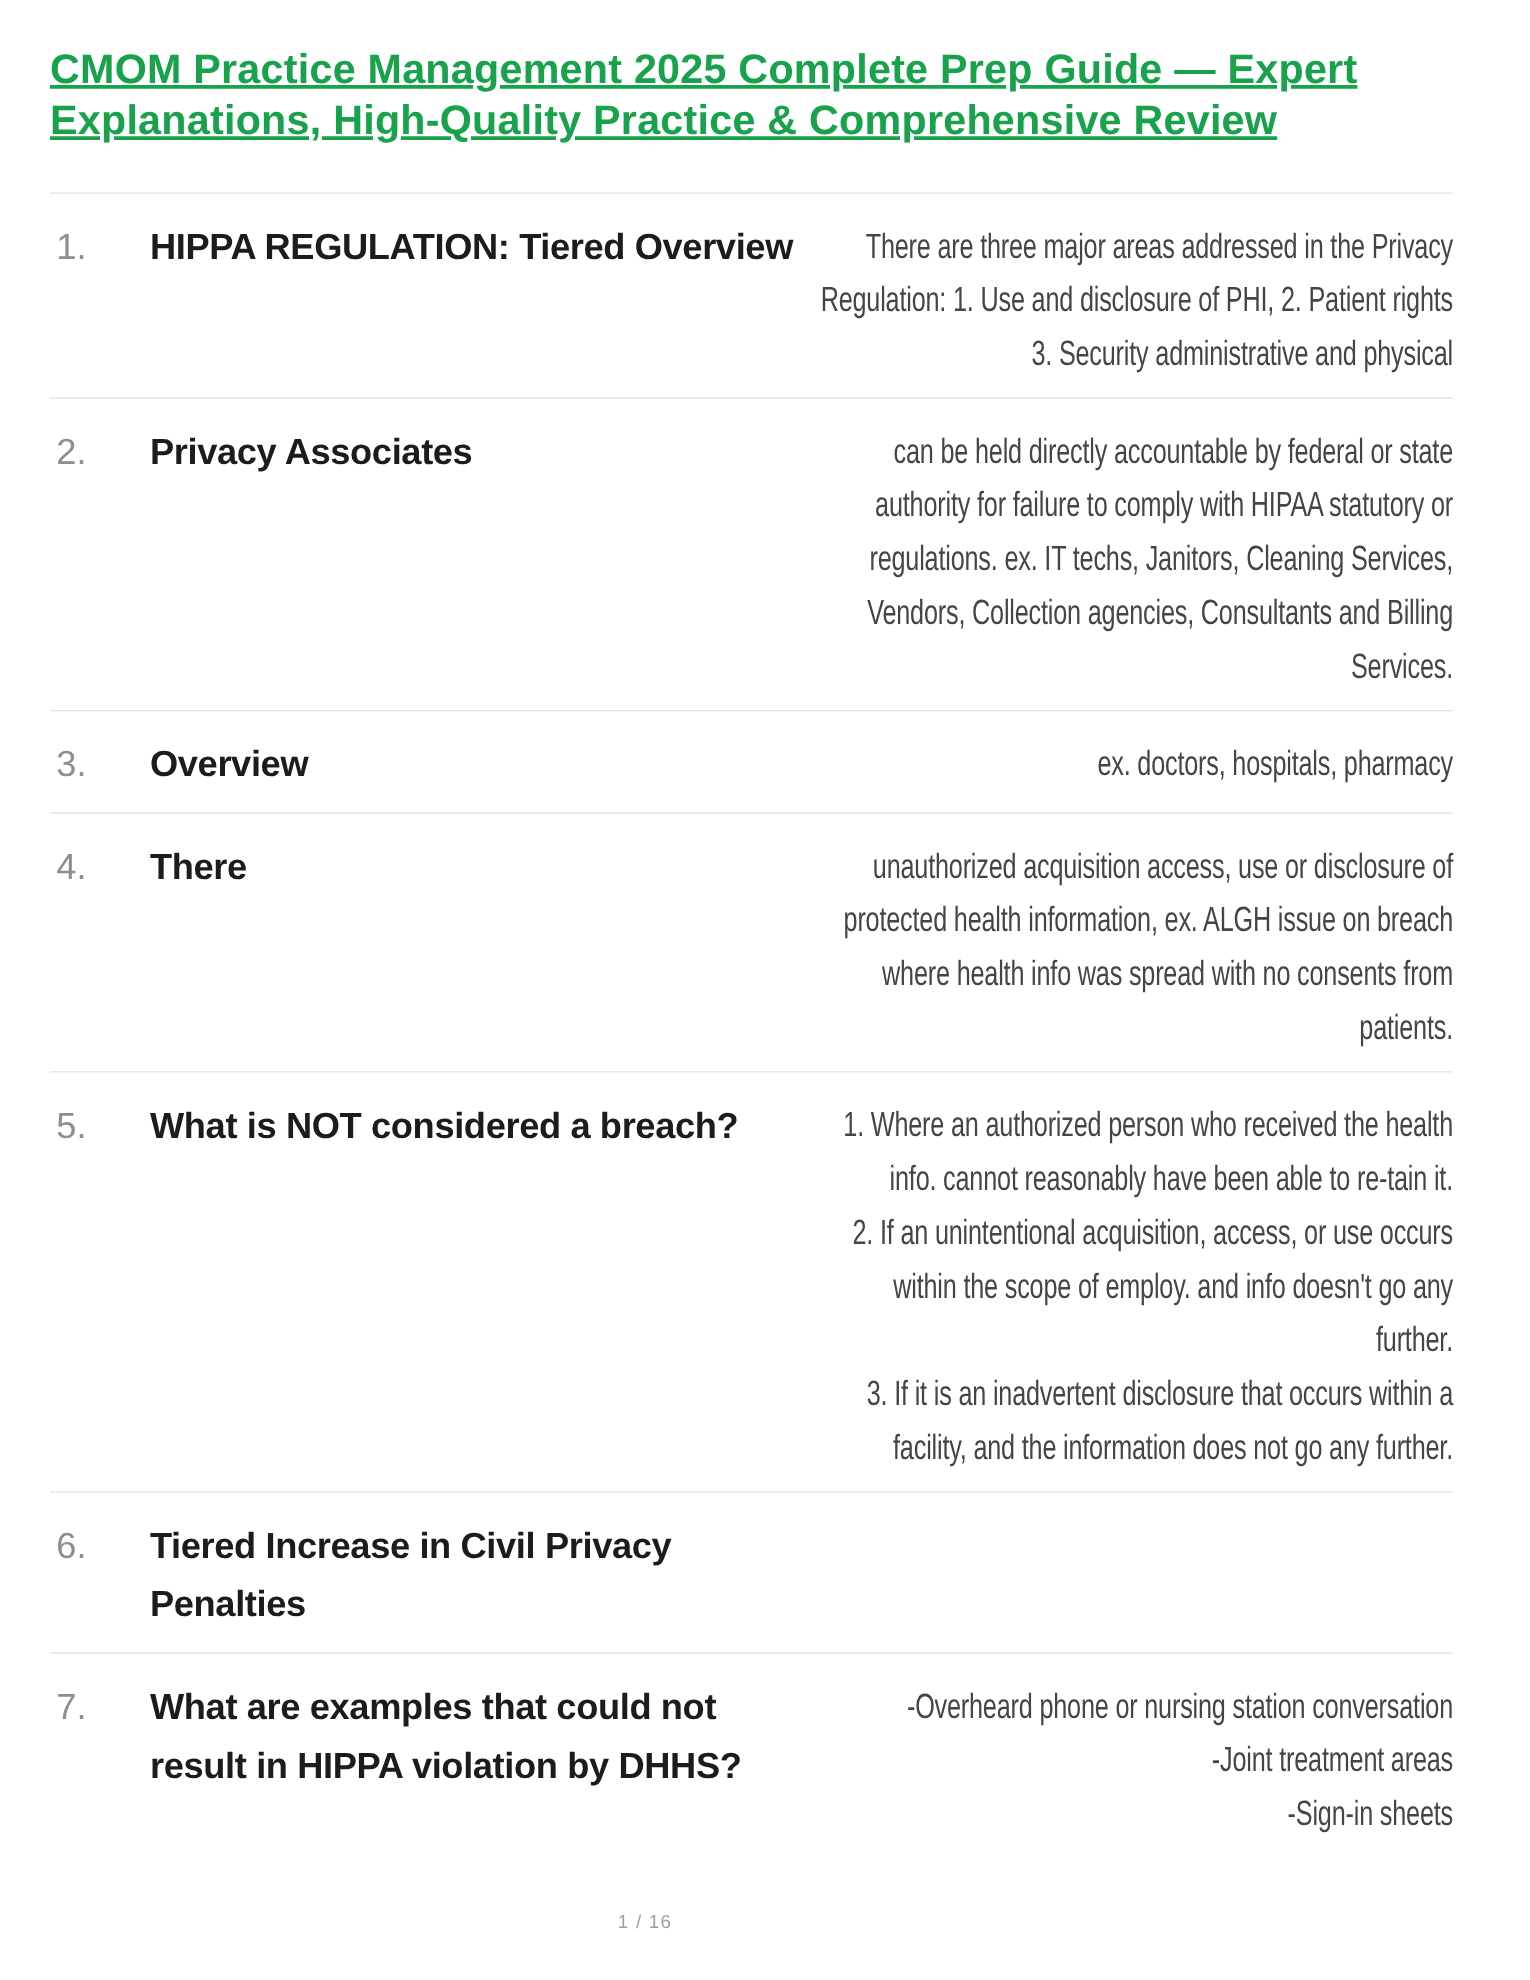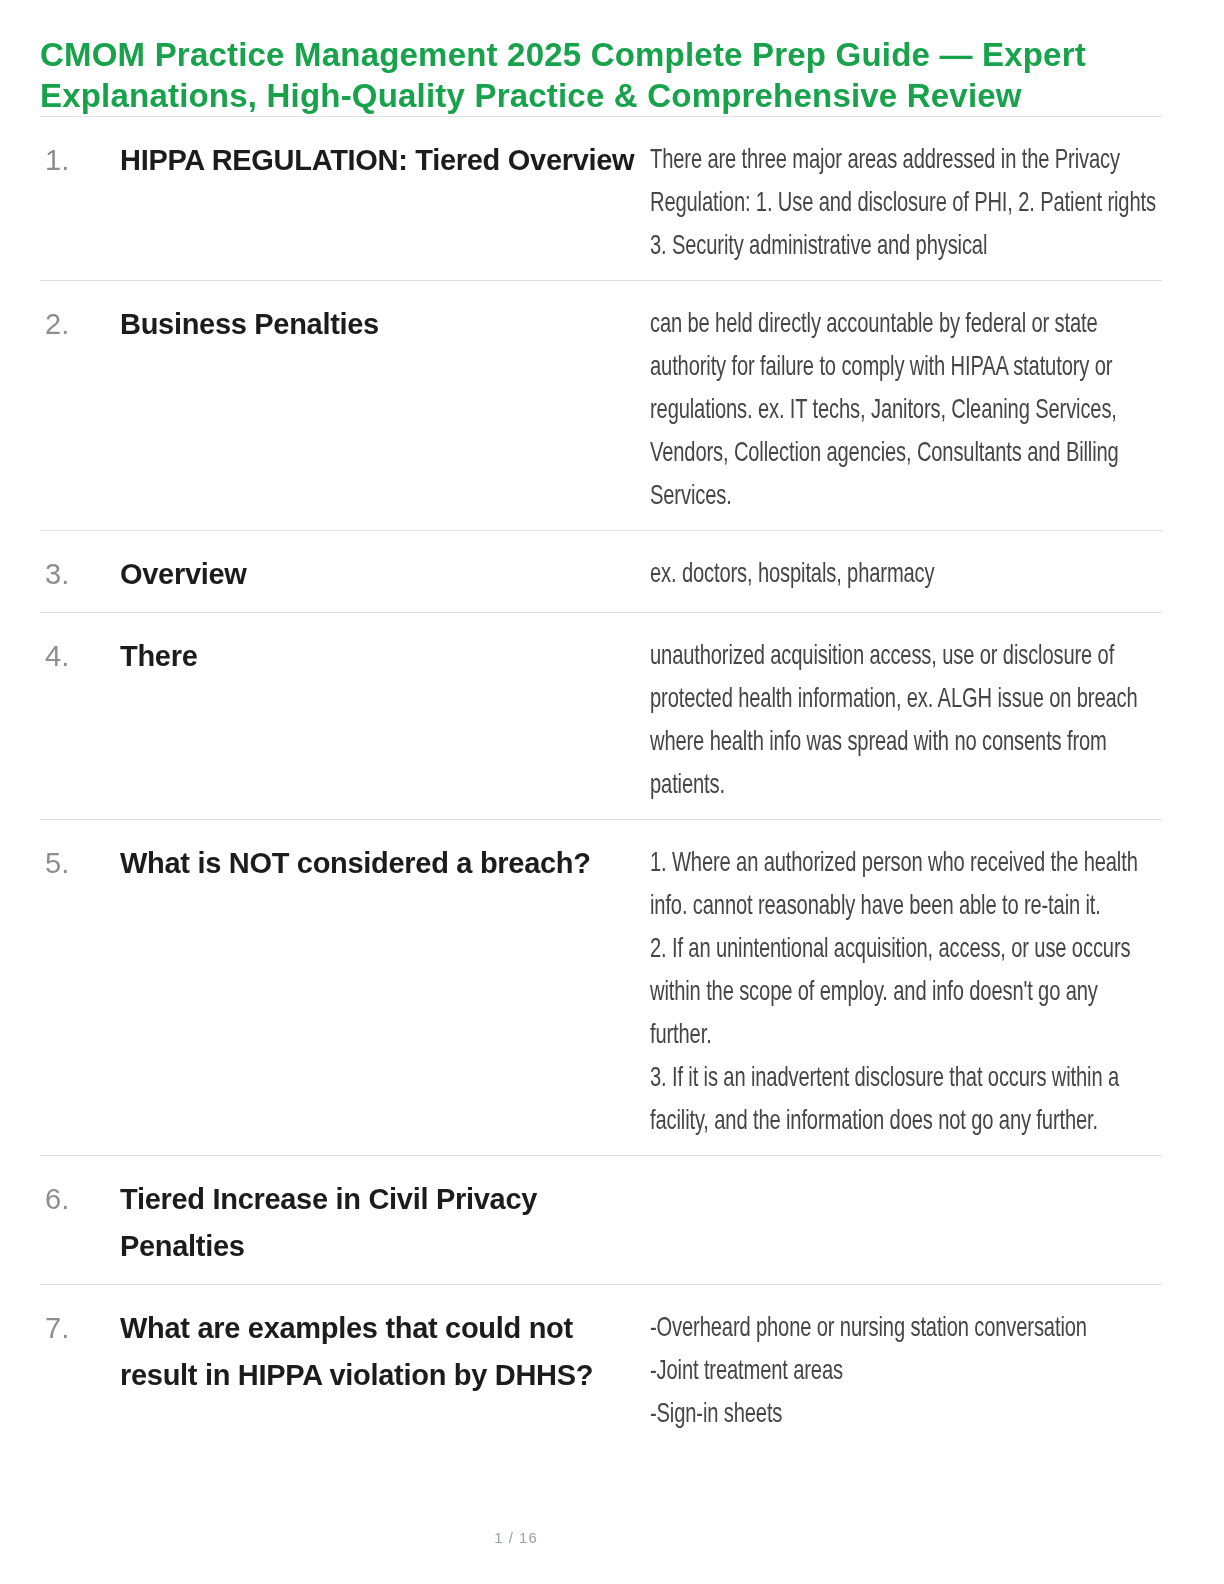--- a/index.html
+++ b/index.html
@@ -16,21 +16,23 @@
     position:relative;
     font-family:"Liberation Sans","DejaVu Sans",sans-serif;
     padding:34px 62px 0 40px;
   }
   .doc-title{
     color:var(--title-color);
     font-size:33px;
     font-weight:bold;
     line-height:41px;
     letter-spacing:0.2px;
+    margin-bottom:38px;
     max-width:1122px;
+    text-decoration:underline;
   }
   .card-list{width:100%;}
   .card-row{
     display:grid;
     grid-template-columns:70px 520px 1fr;
     column-gap:10px;
     border-top:1px solid var(--divider-color);
     padding:20px 0 14px 0;
     align-items:start;
   }
@@ -41,21 +43,21 @@
     line-height:47px;
     padding-left:5px;
   }
   .card-term{
     color:var(--term-color);
     font-size:29px;
     font-weight:700;
     line-height:47px;
     letter-spacing:-0.3px;
   }
-  .card-definition-wrap{overflow:visible;}
+  .card-definition-wrap{overflow:visible;text-align:right;}
   .card-definition{
     color:var(--definition-color);
     font-size:28px;
     font-weight:300;
     line-height:43px;
     white-space:pre-line;
     width:139%;
     transform:scaleX(0.72);
     transform-origin:0 0;
     letter-spacing:-0.2px;
@@ -80,21 +82,21 @@
   <div class="card-row">
     <div class="card-number">1.</div>
     <div class="card-term">HIPPA REGULATION: Tiered Overview</div>
     <div class="card-definition-wrap">
       <div class="card-definition">There are three major areas addressed in the Privacy Regulation: 1. Use and disclosure of PHI, 2. Patient rights 3. Security administrative and physical</div>
     </div>
   </div>
 
   <div class="card-row">
     <div class="card-number">2.</div>
-    <div class="card-term">Business Penalties</div>
+    <div class="card-term">Privacy Associates</div>
     <div class="card-definition-wrap">
       <div class="card-definition">can be held directly accountable by federal or state authority for failure to comply with HIPAA statutory or regulations. ex. IT techs, Janitors, Cleaning Services, Vendors, Collection agencies, Consultants and Billing Services.</div>
     </div>
   </div>
 
   <div class="card-row">
     <div class="card-number">3.</div>
     <div class="card-term">Overview</div>
     <div class="card-definition-wrap">
       <div class="card-definition">ex. doctors, hospitals, pharmacy</div>

